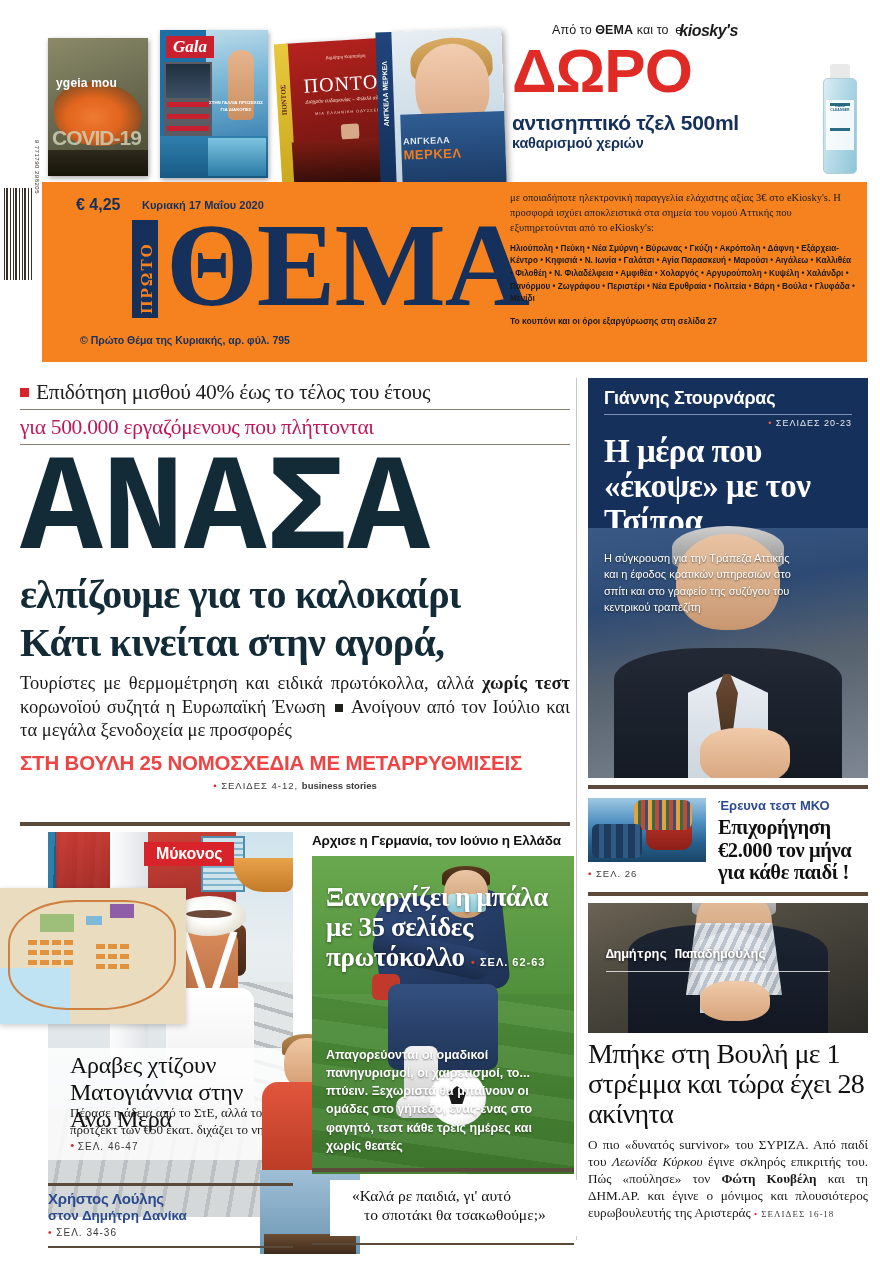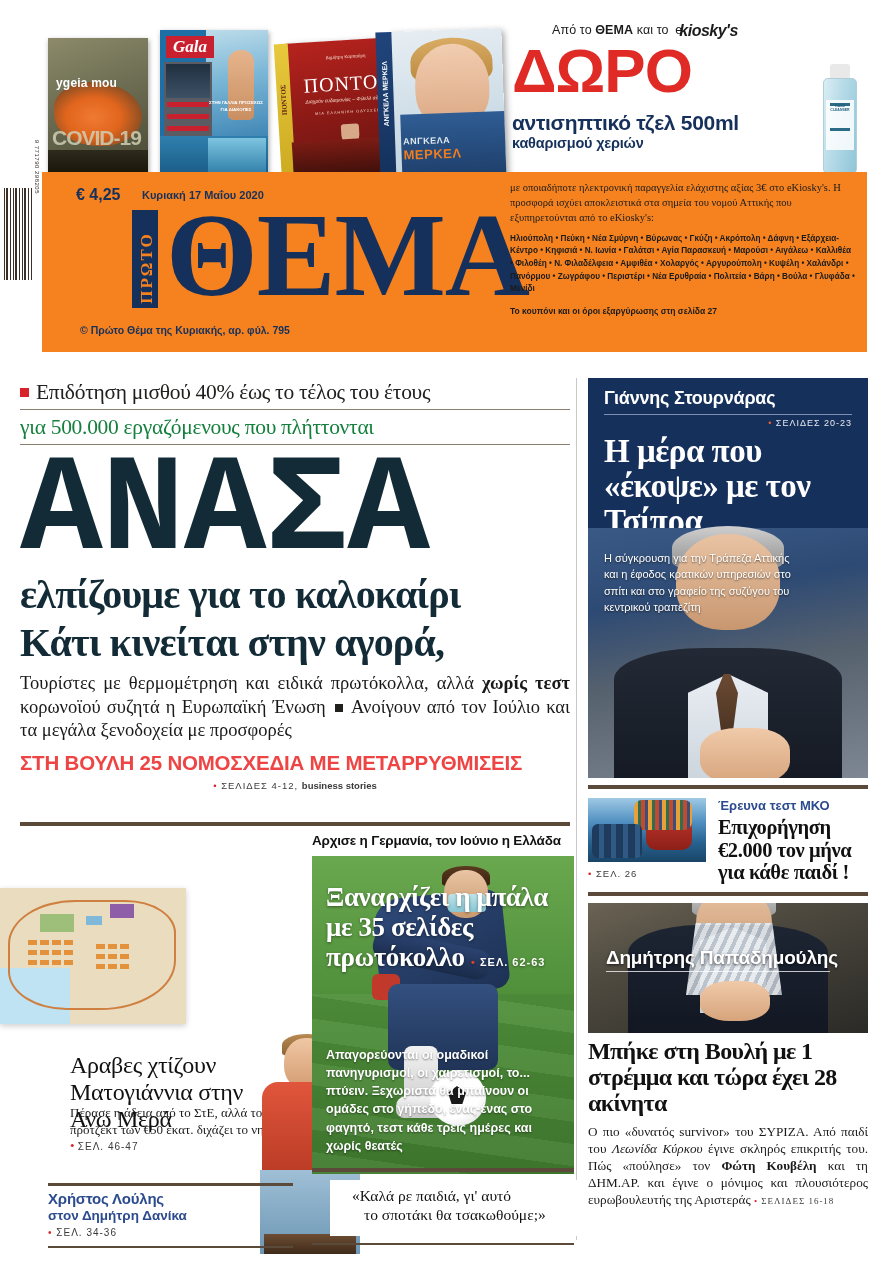--- a/index.html
+++ b/index.html
@@ -76,21 +76,21 @@
   
   .barcode { position:absolute; left:4px; top:188px; width:34px; height:110px; }
   .barcode .bars { width:28px; height:92px; background:
      repeating-linear-gradient(90deg,#3a3028 0 1px, #fff 1px 2px, #3a3028 2px 4px, #fff 4px 6px, #3a3028 6px 7px, #fff 7px 9px);}
   .barcode .num { position:absolute; right:-2px; top:6px; transform:rotate(90deg); transform-origin: right top;
      font-size:6px; color:#3a3028; letter-spacing:.5px; white-space:nowrap; }
   .issue-rot { position:absolute; left:2px; top:330px; font-size:11px; color:#4a3a30; font-weight:600;
      transform:rotate(90deg); transform-origin:left top; }
 
   
-  .masthead { position:absolute; left:42px; top:172px; width:825px; height:180px; background:#F5821F; }
+  .masthead { position:absolute; left:42px; top:182px; width:825px; height:180px; background:#F5821F; }
   .price { position:absolute; left:34px; top:14px; color:#16305c; font-weight:800; font-size:16px; }
   .pubdate { position:absolute; left:100px; top:17px; color:#16305c; font-weight:700; font-size:11px; }
   .logo-proto { position:absolute; left:90px; top:38px; width:26px; height:98px; background:#16305c;
       border:2px solid #16305c; }
   .logo-proto span { position:absolute; left:-37px; top:46px; width:100px; transform:rotate(-90deg);
       color:#F5821F; font-family:"Liberation Serif",serif; font-weight:700; font-size:17px; letter-spacing:2px; text-align:center;}
   .logo-thema { position:absolute; left:124px; top:26px; color:#16305c; font-family:"Liberation Serif",serif;
       font-weight:700; font-size:118px; line-height:115px; letter-spacing:-1px; }
   .copyline { position:absolute; left:38px; top:152px; color:#16305c; font-size:10.5px; font-weight:600;}
 
@@ -100,21 +100,21 @@
   .offer-coupon { margin-top:8px; font-size:11px; font-weight:800; }
   .offer-coupon span { font-weight:600; font-size:8.5px; }
 
   
   .lead { position:absolute; left:20px; top:380px; width:550px; }
   .kicker { border-top:none; }
   .kick-row { display:flex; align-items:baseline; gap:7px; padding-bottom:4px; }
   .kick-sq { width:9px; height:9px; background:#d8232a; flex:none; position:relative; top:-2px;}
   .kick-txt { font-family:"Liberation Serif",serif; font-size:21.5px; color:#20211f; letter-spacing:-.3px; white-space:nowrap;}
   .kick-rule { border-bottom:1.5px solid #8a7e6e; margin-bottom:5px; }
-  .kick-txt2 { font-family:"Liberation Serif",serif; font-size:21.5px; color:#15803d; letter-spacing:-.3px; padding-bottom:4px;}
+  .kick-txt2 { font-family:"Liberation Serif",serif; font-size:21.5px; color:#be185d; letter-spacing:-.3px; padding-bottom:4px;}
 
   .anasa { font-family:Liberation Mono, monospace; font-weight:700; font-size:138px; line-height:.82;
       color:#122b36; letter-spacing:-1px; margin-top:10px; }
   .deck { font-family:"Liberation Serif",serif; font-weight:700; font-size:40px; line-height:1.04;
       color:#122b36; letter-spacing:-.8px; margin-top:6px; }
   .leadbody { font-family:"Liberation Serif",serif; font-size:18.5px; line-height:1.27; color:#1a1a1a;
       margin-top:9px; text-align:justify; }
   .leadbody b { font-weight:700; }
   .sq-inline { display:inline-block; width:8px; height:8px; background:#20211f; margin:0 3px 1px 3px;}
   .blueline { color:#ef4444; font-weight:800; font-size:20.5px; letter-spacing:-.2px; margin-top:8px;}
@@ -178,24 +178,24 @@
       background:linear-gradient(#d8d8d8,#9a9a9a);}
   .papa-suit { position:absolute; left:40px; top:22px; width:200px; height:108px; background:linear-gradient(#1d2533,#121722);
       border-radius: 36% 36% 0 0 / 26% 26% 0 0;}
   .papa-shirt { position:absolute; left:112px; top:24px; width:66px; height:86px; background:linear-gradient(#e6ecf2,#c5cfda);
       clip-path: polygon(50% 0,100% 16%,100% 100%,0 100%,0 16%);}
   .papa-scarf { position:absolute; left:98px; top:20px; width:96px; height:72px;
       background: repeating-linear-gradient(115deg,#e9ecef 0 5px,#b9c1cb 5px 9px); opacity:.92;
       clip-path: polygon(10% 0,90% 0,100% 100%,0 100%); }
   .papa-hands { position:absolute; left:112px; top:78px; width:70px; height:40px; border-radius:42%;
       background:linear-gradient(#f0caa9,#d6a47c);}
-  .papa-name { position:absolute; left:18px; top:44px; color:#fff; font-weight:800; font-size:19px;
-      text-shadow:0 1px 3px rgba(0,0,0,.7); letter-spacing:-.2px;}
+  .papa-name { position:absolute; left:18px; top:44px; color:#fff; font-weight:800; font-size:13px;
+      text-shadow:0 1px 3px rgba(0,0,0,.7); letter-spacing:-.2px;font-family:Liberation Mono, monospace;}
   .papa-nrule { position:absolute; left:18px; top:68px; width:224px; border-bottom:1px solid rgba(255,255,255,.75);}
-  .papa-h { margin-top:6px; font-family:"Liberation Serif",serif; font-weight:700; font-size:24px;
+  .papa-h { margin-top:6px; font-family:"Liberation Serif",serif; font-weight:400; font-size:28px;
       line-height:1.08; color:#111; letter-spacing:-.6px;}
   .papa-body { margin-top:6px; font-family:"Liberation Serif",serif; font-size:13.2px; line-height:1.3;
       color:#1a1a1a; text-align:justify;}
   .papa-body i { font-style:italic; }
   .papa-body b { font-weight:700; }
   .papa-pg { font-size:9px; letter-spacing:1px; color:#3a3a3a; white-space:nowrap;}
   .papa-pg .dot { color:#d8232a; }
 
   
   .rule-h1 { position:absolute; left:20px; top:822px; width:550px; height:4px; background:#5b4a3a; }
@@ -487,20 +487,38 @@
       <div class="papa-h">Μπήκε στη Βουλή με 1 στρέμμα και τώρα έχει 28 ακίνητα</div>
       <div class="papa-body">
         <span>Ο πιο «δυνατός survivor» του ΣΥΡΙΖΑ. Από παιδί του </span><i>Λεωνίδα Κύρκου</i><span> έγινε σκληρός επικριτής του. Πώς «πούλησε» τον </span><b>Φώτη Κουβέλη</b><span> και τη ΔΗΜ.ΑΡ. και έγινε ο μόνιμος και πλουσιότερος ευρωβουλευτής της Αριστεράς</span>
         <span class="papa-pg"><span class="dot">•</span> <span>ΣΕΛΙΔΕΣ 16-18</span></span>
       </div>
     </div>
   </div>
 
   <div class="rule-h1"></div>
 
+  <div class="myk">
+    <div class="myk-wallL"></div>
+    <div class="myk-red"></div>
+    <div class="myk-door"></div>
+    <div class="myk-awn"></div>
+    <div class="myk-pillar"></div>
+    <div class="myk-steps"></div>
+    <div class="myk-ground"></div>
+    <div class="myk-woman">
+      <div class="myk-hair"></div>
+      <div class="myk-body"></div>
+      <div class="myk-strap"></div>
+      <div class="myk-skirt"></div>
+      <div class="myk-hat"></div>
+      <div class="myk-hatband"></div>
+    </div>
+    <div class="myk-tag">Μύκονος</div>
+  </div>
 
   <div class="edge-left"></div>
   <div class="myk-map">
     <div class="mm-sea"></div>
     <div class="mm-road"></div>
     <div class="mm-green" style="left:40px;top:26px;width:34px;height:18px;"></div>
     <div class="mm-pool" style="left:86px;top:28px;width:16px;height:9px;"></div>
     <div class="mm-blk" style="left:28px;top:52px;"></div>
       <div class="mm-blk" style="left:40px;top:52px;"></div>
     <div class="mm-blk" style="left:52px;top:52px;"></div>

